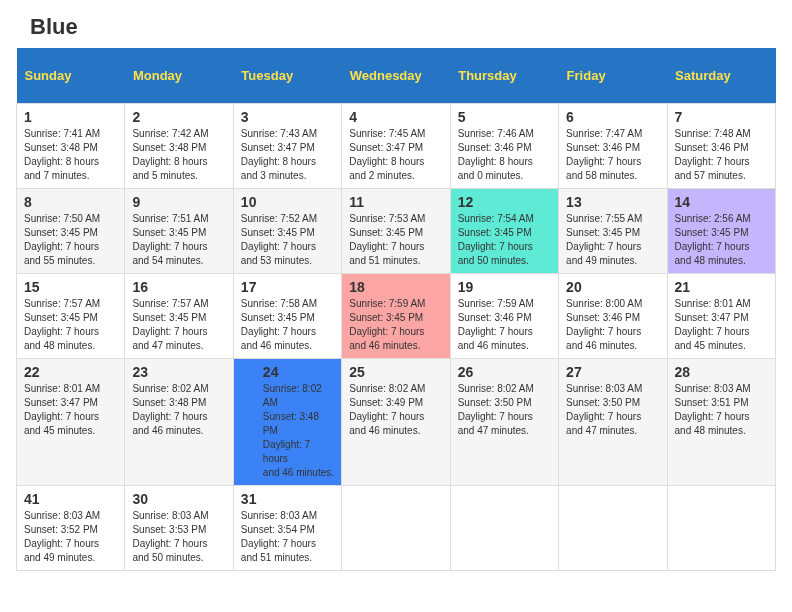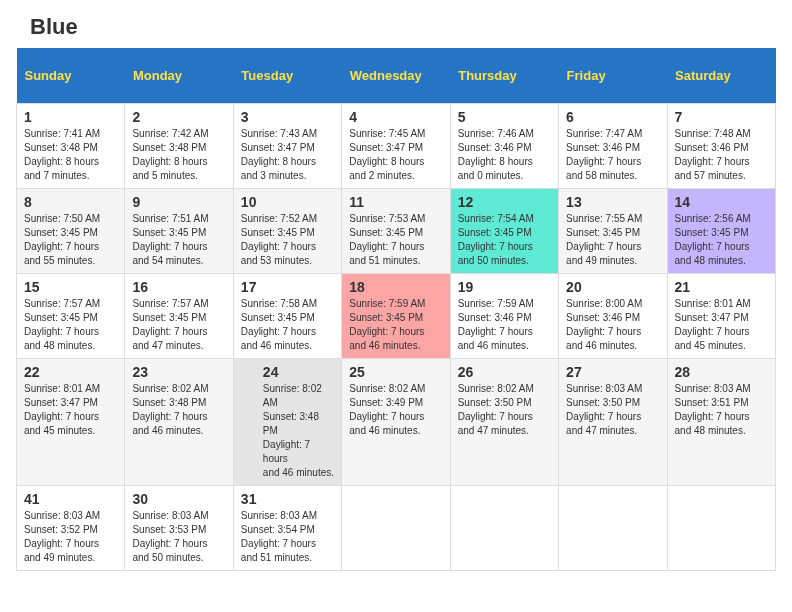--- a/index.html
+++ b/index.html
@@ -270,21 +270,21 @@
 Daylight: 7 hours
 and 45 minutes.</div>
         </td>
         <td style="background-color: rgb(245, 245, 245);">
           <span class="day-num">23</span>
           <div class="cell-content" style="white-space: pre-line;">Sunrise: 8:02 AM
 Sunset: 3:48 PM
 Daylight: 7 hours
 and 46 minutes.</div>
         </td>
-        <td style="background-color: #e5e5e5; padding-left: 29px;">
+        <td style="background-color: #3b82f6; padding-left: 29px;">
           <span class="day-num">24</span>
           <div class="cell-content" style="white-space: pre-line;">Sunrise: 8:02 AM
 Sunset: 3:48 PM
 Daylight: 7 hours
 and 46 minutes.</div>
         </td>
         <td style="background-color: rgb(245, 245, 245);">
           <span class="day-num">25</span>
           <div class="cell-content" style="white-space: pre-line;">Sunrise: 8:02 AM
 Sunset: 3:49 PM

